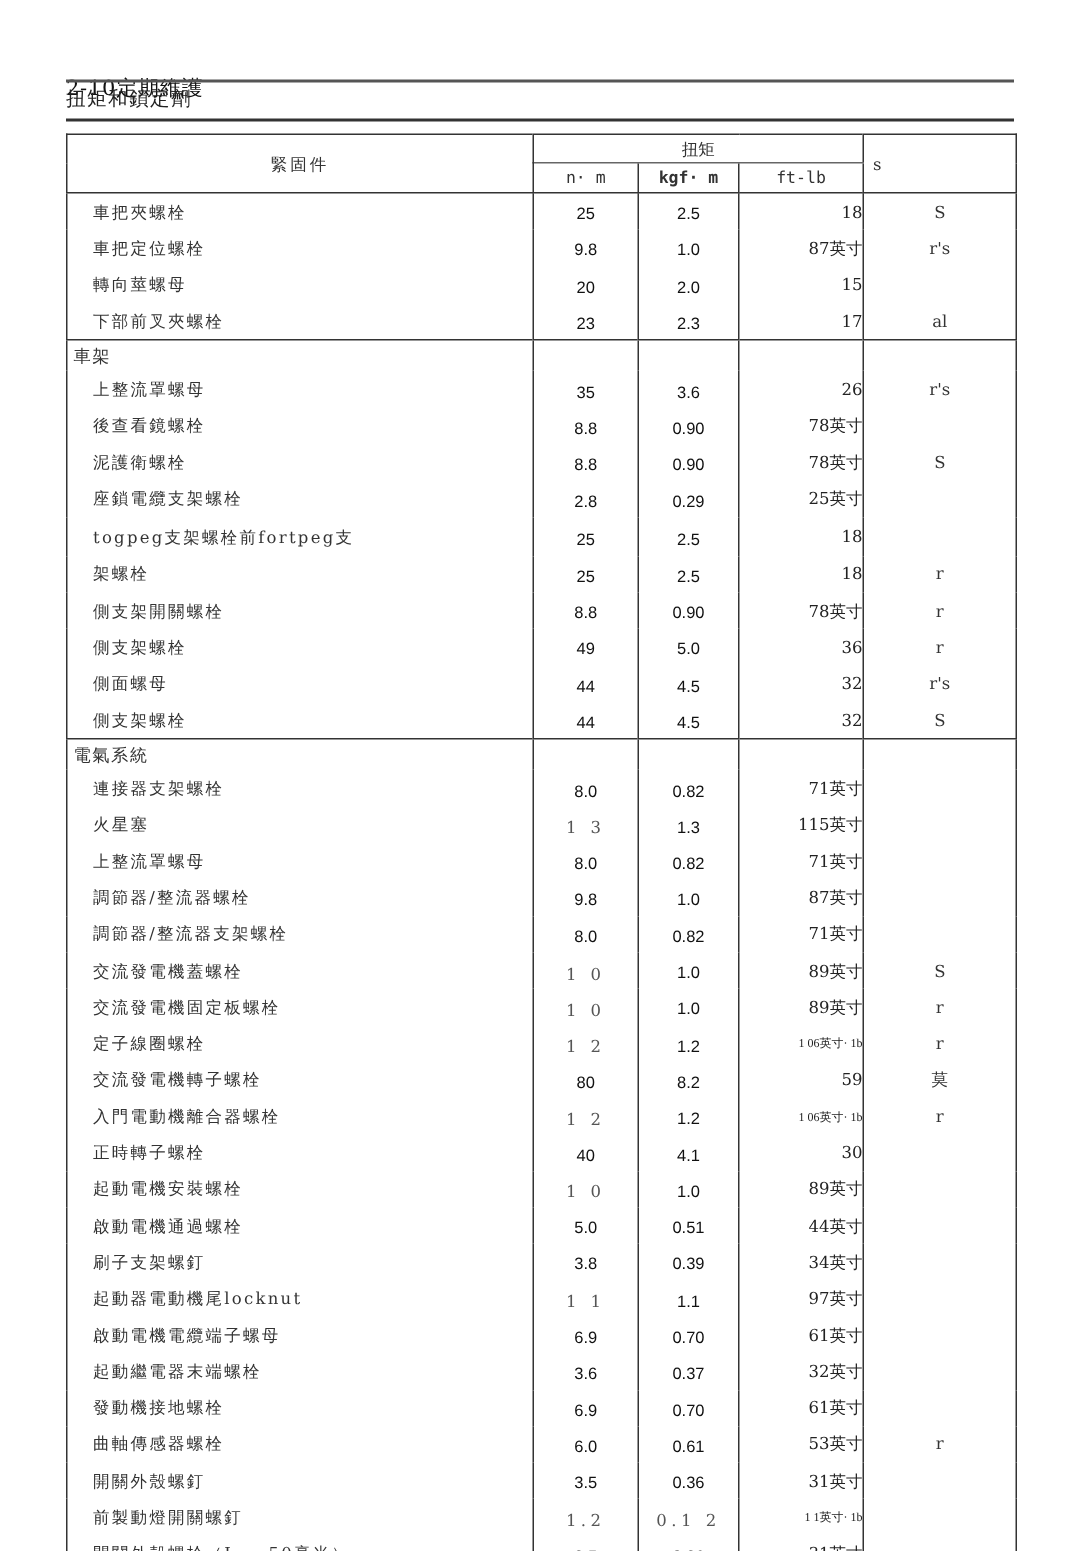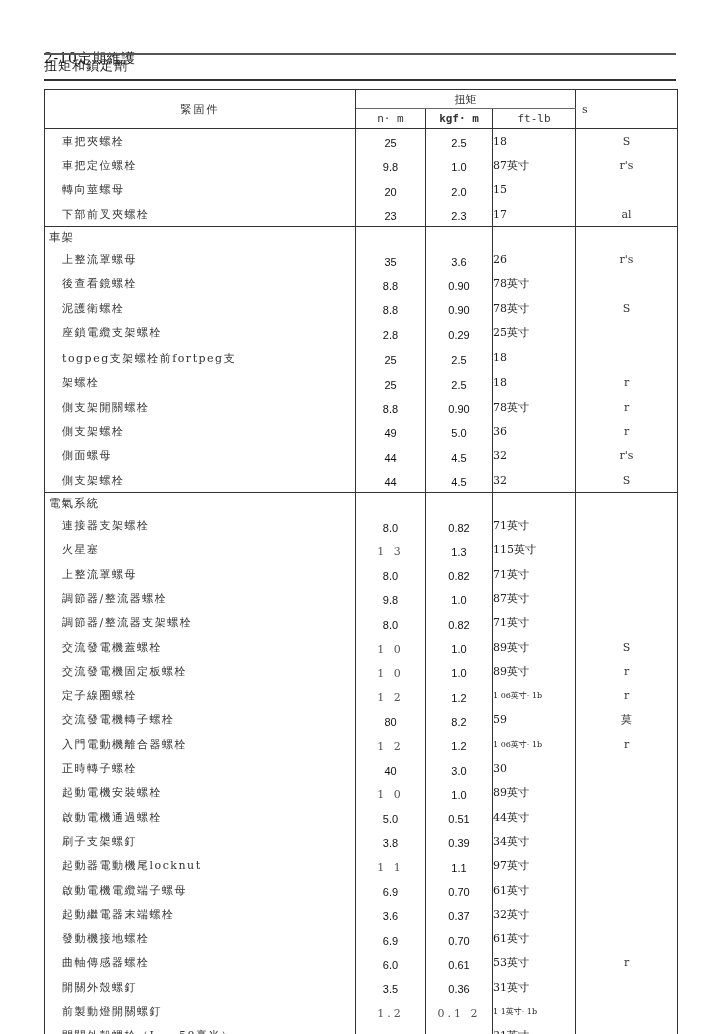--- a/index.html
+++ b/index.html
@@ -22,22 +22,22 @@
   th.h-torque { height:18px; border-bottom:1.5px solid #666; text-align:center; font-size:11px; }
   th.h-s { border-left:1.5px solid #333; border-bottom:1.5px solid #333; text-align:left; padding-left:6px !important; font-size:12px; vertical-align:middle; }
   th.h-unit { height:19px; border-bottom:1.5px solid #333; font-family:"DejaVu Sans Mono", monospace; font-size:10px; }
   th.h-unit.u1 { border-right:1.5px solid #333; }
   th.h-unit.u2 { border-right:1.5px solid #333;font-weight:bold; }
 
   table.torque td { padding:0; height:20.3px; font-size:11px; vertical-align:middle; white-space:nowrap; }
   td.name { border-right:1.5px solid #333; padding-left:17px !important; font-size:11.5px; letter-spacing:1.5px; color:#333; }
   td.nm { text-align:center; border-right:1.5px solid #333; font-family:"Liberation Sans", sans-serif; font-size:13px; color:#111; padding-top:4px !important; }
   td.kgf { text-align:center; border-right:1.5px solid #333; font-family:"Liberation Sans", sans-serif; font-size:13px; color:#111; padding-top:4px !important; }
-  td.ft { text-align:left; border-right:1.5px solid #333; font-size:12px; color:#222; }
-  td.ft.small { font-size:8px; }
+  td.ft { text-align:right; border-right:1.5px solid #333; font-size:12px; color:#222; }
+  td.ft.small { font-size:8px;font-family:Liberation Serif, serif; }
   td.s { text-align:center; font-size:12px; color:#333; }
   td.light { font-family:"DejaVu Serif", serif !important; font-size:11px !important; color:#555 !important; letter-spacing:3px; }
   tr.section td.sec { padding-left:4px !important; font-size:11.5px; letter-spacing:1px; color:#333; border-top:1.5px solid #333; border-right:1.5px solid #333;margin-left:32px; }
   tr.section td.blank { border-right:1.5px solid #333; border-top:1.5px solid #333; }
   tr.section td.blank.last { border-right:none; }
   tr.wrap td.name { white-space:normal; line-height:14px; padding-top:2px !important; }
   tr.wrap { height:26px; }
 </style>
 </head>
 <body>
@@ -246,21 +246,21 @@
       <tr>
         <td class="name">入門電動機離合器螺栓</td>
         <td class="nm light">1 2</td>
         <td class="kgf">1.2</td>
         <td class="ft small">1 06英寸· 1b</td>
         <td class="s">r</td>
       </tr>
       <tr>
         <td class="name">正時轉子螺栓</td>
         <td class="nm">40</td>
-        <td class="kgf">3.0</td>
+        <td class="kgf">4.1</td>
         <td class="ft">30</td>
         <td class="s"></td>
       </tr>
       <tr>
         <td class="name">起動電機安裝螺栓</td>
         <td class="nm light">1 0</td>
         <td class="kgf">1.0</td>
         <td class="ft">89英寸</td>
         <td class="s"></td>
       </tr>

